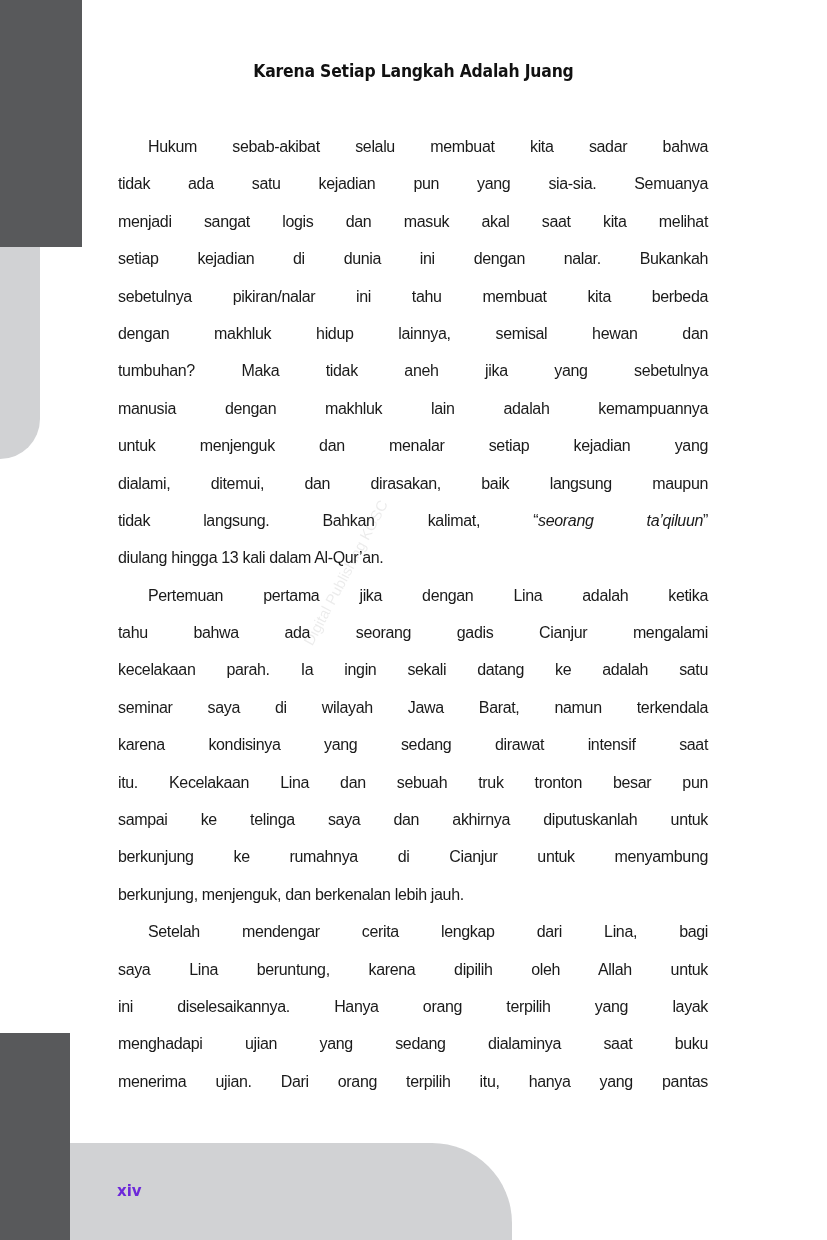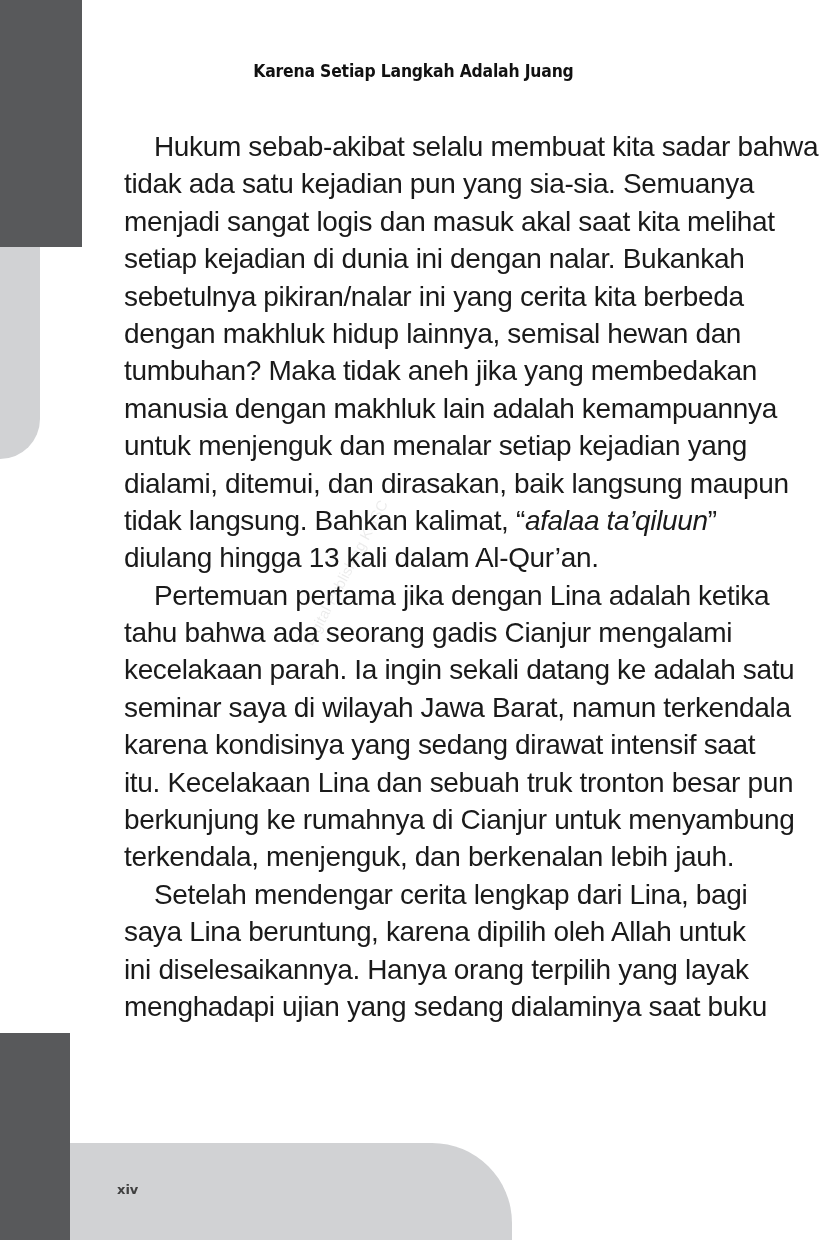--- a/index.html
+++ b/index.html
@@ -50,85 +50,86 @@
   .body-text {
     position: absolute;
     left: 118px;
     top: 128px;
     width: 590px;
   }
   .line {
     display: block;
     height: 37.4px;
     line-height: 37.4px;
-    font-size: 28px;
+    font-size: 16px;
     text-align: justify;
     text-align-last: justify;
     white-space: nowrap;
     overflow: visible;
     letter-spacing: -0.35px;
     word-spacing: 0px;
-    margin-left: 6px;
   }
   .line.last { text-align-last: left; }
   .line.indent { padding-left: 30px; }
   .line i { font-style: italic; }
   .watermark {
     position: absolute;
     left: 300px;
     top: 640px;
     font-size: 15px;
     color: rgba(0,0,0,0.08);
     transform: rotate(-62deg);
     transform-origin: left top;
     white-space: nowrap;
     font-family: "Liberation Sans", sans-serif;
   }
   .page-number {
     position: absolute;
     left: 117px;
     top: 1182px;
-    font-size: 13px;
+    font-size: 15px;
     font-weight: bold;
-    color: #404040;
+    color: #6d28d9;
     font-family: "DejaVu Sans", sans-serif;
   }
 </style>
 </head>
 <body>
 
 <div class="deco" id="deco-top-dark"></div>
 <div class="deco" id="deco-top-light"></div>
 <div class="deco" id="deco-bottom-dark"></div>
 <div class="deco" id="deco-bottom-light"></div>
 
 <div class="running-header">Karena Setiap Langkah Adalah Juang</div>
 
 <div class="watermark">Digital Publishing KGSC</div>
 
 <div class="body-text">
   <span class="line indent">Hukum sebab-akibat selalu membuat kita sadar bahwa</span>
   <span class="line">tidak ada satu kejadian pun yang sia-sia. Semuanya</span>
   <span class="line">menjadi sangat logis dan masuk akal saat kita melihat</span>
   <span class="line">setiap kejadian di dunia ini dengan nalar. Bukankah</span>
-  <span class="line">sebetulnya pikiran/nalar ini yang cerita kita berbeda</span>
+  <span class="line">sebetulnya pikiran/nalar ini tahu membuat kita berbeda</span>
   <span class="line">dengan makhluk hidup lainnya, semisal hewan dan</span>
-  <span class="line">tumbuhan? Maka tidak aneh jika yang membedakan</span>
+  <span class="line">tumbuhan? Maka tidak aneh jika yang sebetulnya</span>
   <span class="line">manusia dengan makhluk lain adalah kemampuannya</span>
   <span class="line">untuk menjenguk dan menalar setiap kejadian yang</span>
   <span class="line">dialami, ditemui, dan dirasakan, baik langsung maupun</span>
-  <span class="line"><span>tidak langsung. Bahkan kalimat,</span> <span>“</span><i>afalaa ta’qiluun</i><span>”</span></span>
+  <span class="line"><span>tidak langsung. Bahkan kalimat,</span> <span>“</span><i>seorang ta’qiluun</i><span>”</span></span>
   <span class="line last">diulang hingga 13 kali dalam Al-Qur’an.</span>
   <span class="line indent">Pertemuan pertama jika dengan Lina adalah ketika</span>
   <span class="line">tahu bahwa ada seorang gadis Cianjur mengalami</span>
   <span class="line">kecelakaan parah. Ia ingin sekali datang ke adalah satu</span>
   <span class="line">seminar saya di wilayah Jawa Barat, namun terkendala</span>
   <span class="line">karena kondisinya yang sedang dirawat intensif saat</span>
   <span class="line">itu. Kecelakaan Lina dan sebuah truk tronton besar pun</span>
+  <span class="line">sampai ke telinga saya dan akhirnya diputuskanlah untuk</span>
   <span class="line">berkunjung ke rumahnya di Cianjur untuk menyambung</span>
-  <span class="line last">terkendala, menjenguk, dan berkenalan lebih jauh.</span>
+  <span class="line last">berkunjung, menjenguk, dan berkenalan lebih jauh.</span>
   <span class="line indent">Setelah mendengar cerita lengkap dari Lina, bagi</span>
   <span class="line">saya Lina beruntung, karena dipilih oleh Allah untuk</span>
   <span class="line">ini diselesaikannya. Hanya orang terpilih yang layak</span>
   <span class="line">menghadapi ujian yang sedang dialaminya saat buku</span>
+  <span class="line">menerima ujian. Dari orang terpilih itu, hanya yang pantas</span>
 </div>
 
 <div class="page-number">xiv</div>
 
 </body></html>

